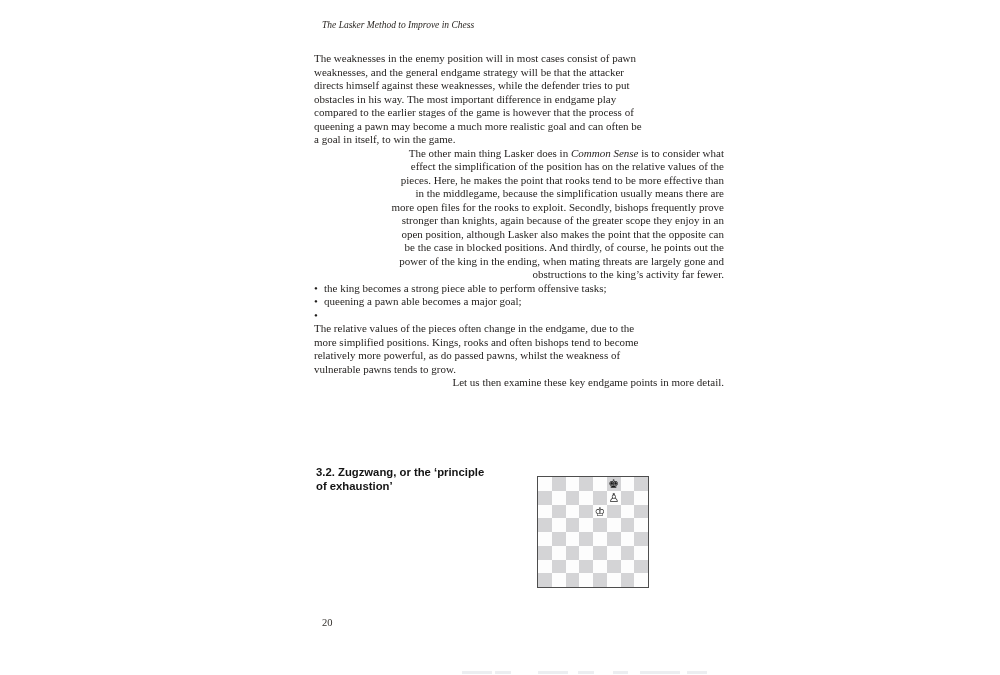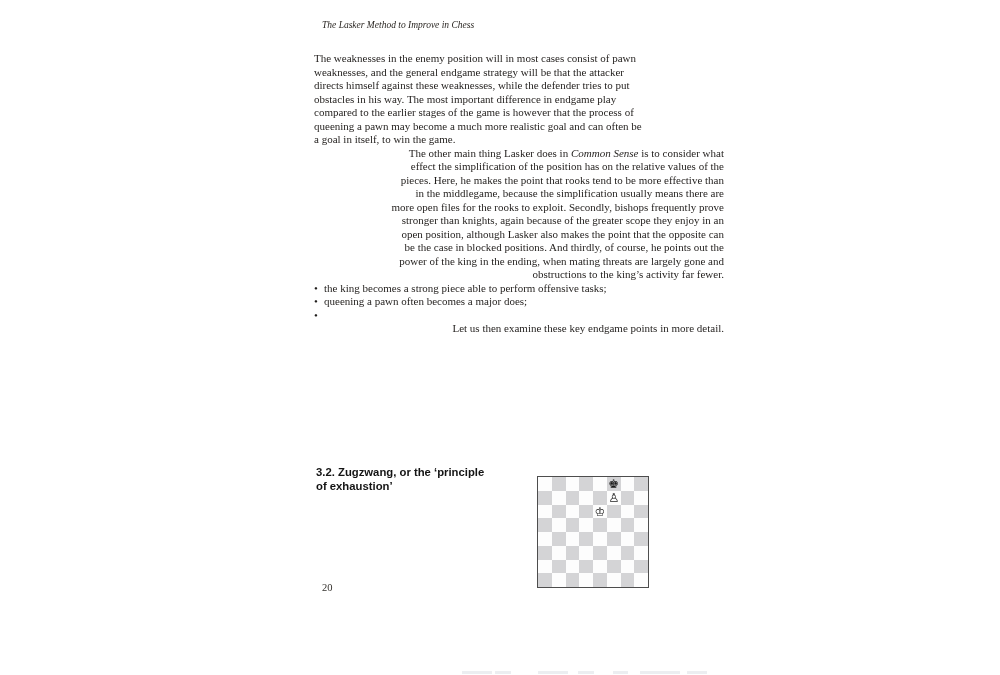--- a/index.html
+++ b/index.html
@@ -30,21 +30,21 @@
     position:absolute;left:316px;top:466px;
     font-family:"Liberation Sans", sans-serif;
     font-weight:bold;font-size:11.3px;line-height:13.8px;
     color:#141414;white-space:pre-line;
   }
   .column-text{
     position:absolute;left:316px;top:496px;width:215px;
     font-size:11px;line-height:13.8px;white-space:pre-line;
   }
   .page-number{
-    position:absolute;left:322px;top:582px;
+    position:absolute;left:322px;top:617px;
     font-size:10.5px;color:#33302c;
   }
   .chess-board{
     position:absolute;left:537px;top:476px;
     display:grid;
     grid-template-columns:repeat(8,13.75px);
     grid-template-rows:repeat(8,13.75px);
     border:1px solid #4d4d4d;
     background:#fff;
   }
@@ -84,25 +84,29 @@
 open position, although Lasker also makes the point that the opposite can
 be the case in blocked positions. And thirdly, of course, he points out the
 power of the king in the ending, when mating threats are largely gone and
 obstructions to the king’s activity far fewer.</span></p>
     <div class="bullet-row">
       <span class="bullet-marker">•</span>
       <span class="bullet-text">the king becomes a strong piece able to perform offensive tasks;</span>
     </div>
     <div class="bullet-row">
       <span class="bullet-marker">•</span>
-      <span class="bullet-text">queening a pawn often becomes a major does;</span>
+      <span class="bullet-text">queening a pawn able becomes a major goal;</span>
     </div>
     <div class="bullet-row">
       <span class="bullet-marker">•</span>
     </div>
+    <p>The relative values of the pieces often change in the endgame, due to the
+more simplified positions. Kings, rooks and often bishops tend to become
+relatively more powerful, as do passed pawns, whilst the weakness of
+vulnerable pawns tends to grow.</p>
     <p class="indent">Let us then examine these key endgame points in more detail.</p>
   </div>
 
   <div class="section-heading">3.2. Zugzwang, or the ‘principle
 of exhaustion’</div>
 
 
   <div class="chess-board" style="border-color: rgb(77, 77, 77);">
       <div class="sq" style="background: rgb(253, 253, 253);"></div>
       <div class="sq" style="background: rgb(212, 212, 214);"></div>

